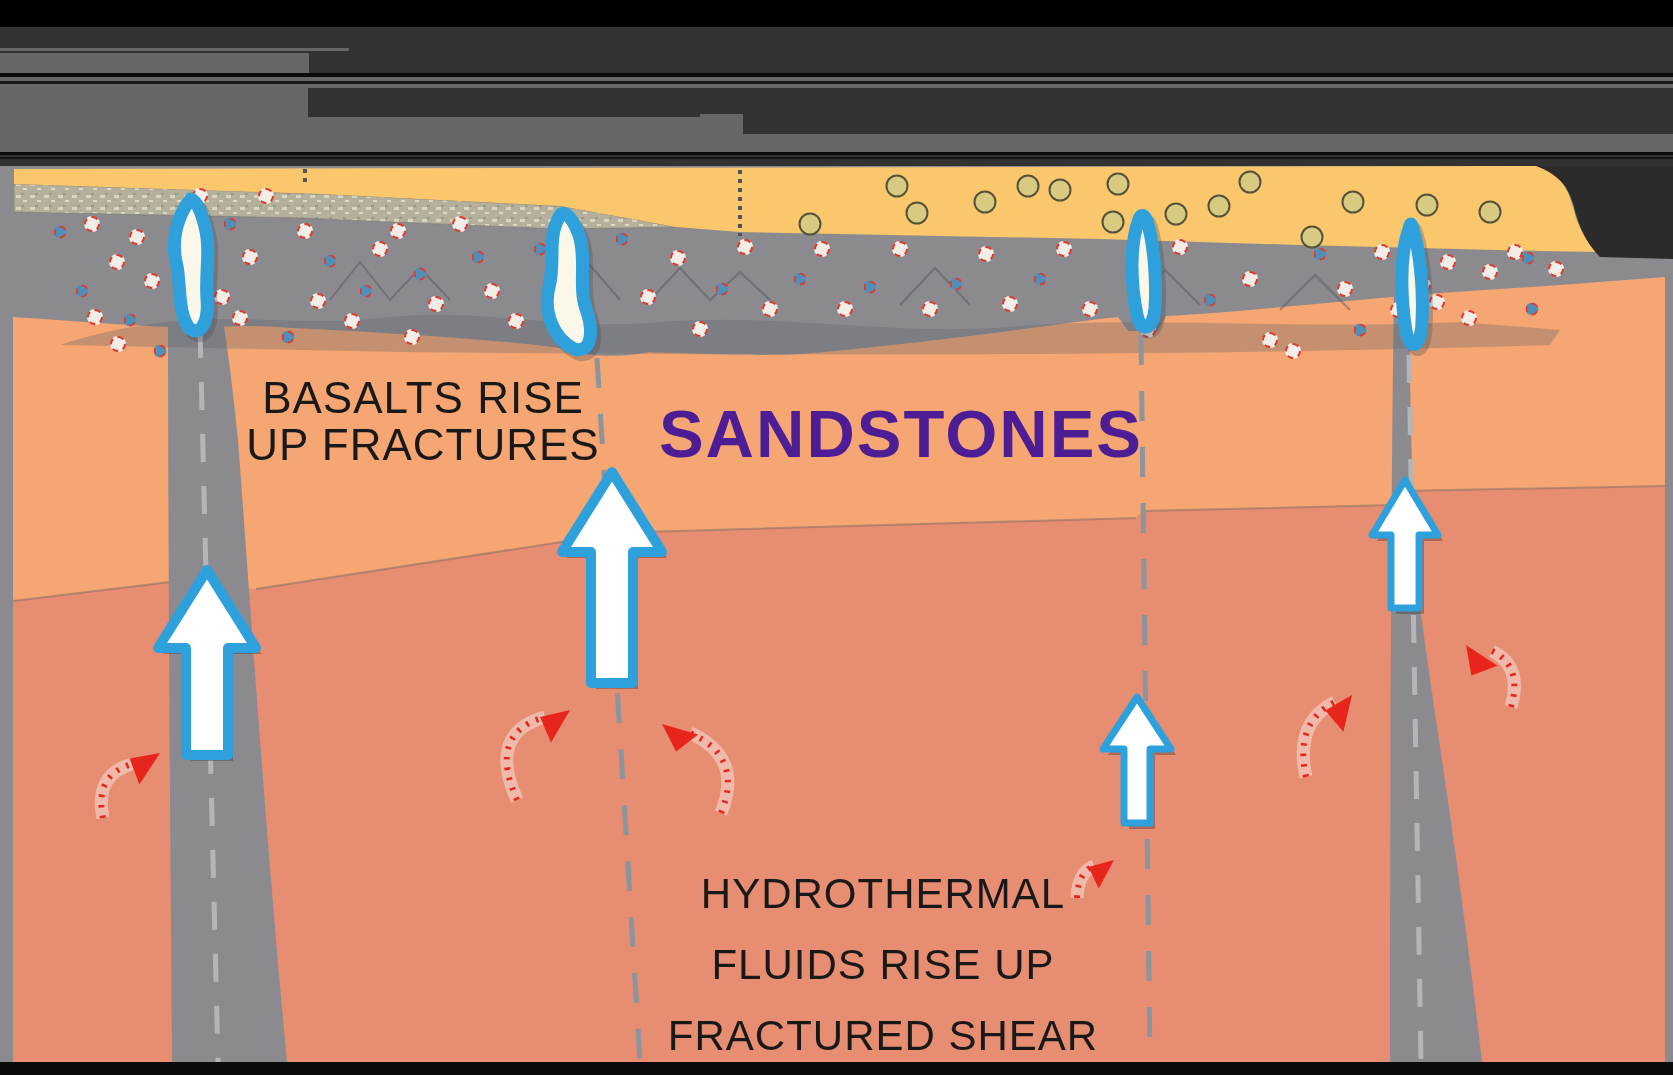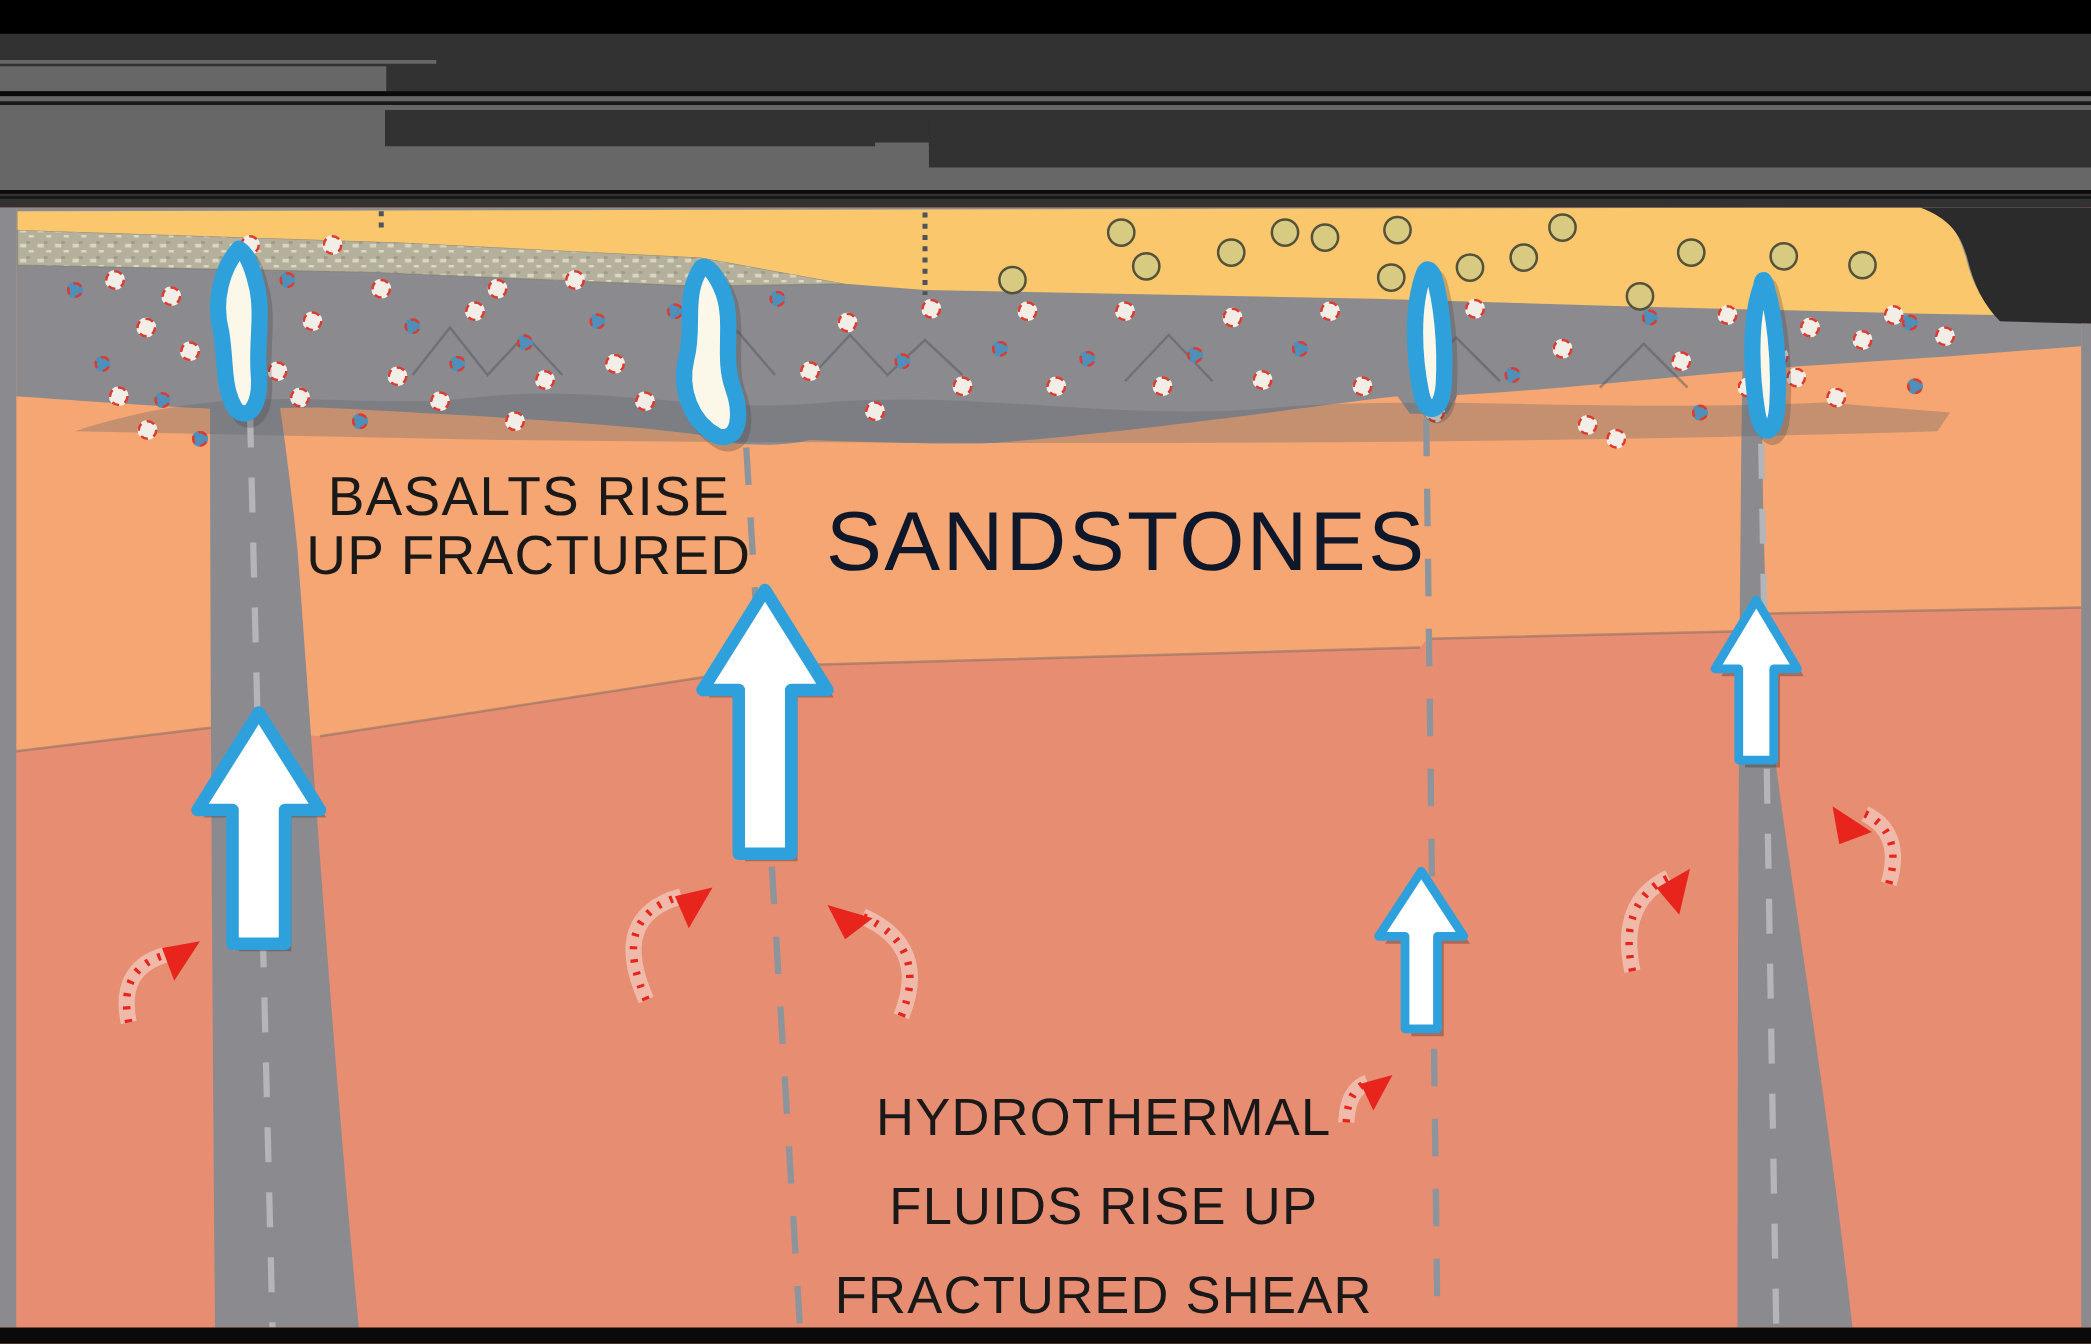--- a/index.html
+++ b/index.html
@@ -4,21 +4,21 @@
 <style>
   html,body{margin:0;padding:0;background:#000;}
   #stage{position:relative;width:1673px;height:1075px;overflow:hidden;
          font-family:"Liberation Sans",sans-serif;background:#E78D72;}
   .abs{position:absolute;}
   
   .bar{position:absolute;}
   
   .lbl{position:absolute;text-align:center;white-space:pre-line;letter-spacing:1px;}
   .lbl.dark{color:#191919;font-weight:500;}
-  .lbl.light{color:#0f172a;font-weight:400;}
+  .lbl.light{color:#4c1d95;font-weight:700;}
   #lbl-basalts{left:195px;top:374px;width:456px;font-size:44px;line-height:47px;}
   #lbl-sandstones{left:640px;top:398px;width:522px;font-size:67px;line-height:72px;letter-spacing:2px;}
   #lbl-rhyolite{left:660px;top:566px;width:456px;font-size:63px;line-height:83px;}
   #lbl-silver{left:255px;top:823px;width:400px;font-size:41px;line-height:50px;}
   #lbl-hydro{left:663px;top:858px;width:440px;font-size:42px;line-height:71px;}
   
   #dots,#pebbles{position:absolute;left:0;top:0;width:1673px;height:1075px;pointer-events:none;}
   .dot{position:absolute;border-radius:50%;box-sizing:border-box;transform:translate(-50%,-50%);}
   .dot.w{width:16px;height:16px;background:#F1EEE8;border:2px dashed #DF3A2E;}
   .dot.b{width:13px;height:13px;background:#4E90B9;border:2px dashed #DF3A2E;}
@@ -241,21 +241,21 @@
         <path d="M0,0 L-35,14 L-28,-13 Z" transform="translate(570,710) rotate(-38)"></path>
         <path d="M0,0 L-35,14 L-28,-13 Z" transform="translate(662,724) rotate(-142)"></path>
         <path d="M0,0 L-30,12 L-24,-11 Z" transform="translate(1114,860) rotate(-40)"></path>
         <path d="M0,0 L-35,14 L-28,-13 Z" transform="translate(1352,695) rotate(-55)"></path>
         <path d="M0,0 L-35,14 L-28,-13 Z" transform="translate(1466,645) rotate(-125)"></path>
       </g>
     </g>
   </svg>
 
   <div id="lbl-basalts" class="lbl dark">BASALTS RISE
-UP FRACTURED</div>
+UP FRACTURES</div>
   <div id="lbl-sandstones" class="lbl light">SANDSTONES</div>
   <div id="lbl-hydro" class="lbl dark">HYDROTHERMAL
 FLUIDS RISE UP
 FRACTURED SHEAR
 ZONES</div>
 
   <div class="abs" style="left:0;top:0;width:1673px;height:166px;background:#323232">
     <div class="bar" style="left:0;top:0;width:1673px;height:27px;background:#000"></div>
     <div class="bar" style="left:0;top:48px;width:349px;height:3px;background:#676767"></div>
     <div class="bar" style="left:0;top:53px;width:309px;height:20px;background:#676767"></div>

